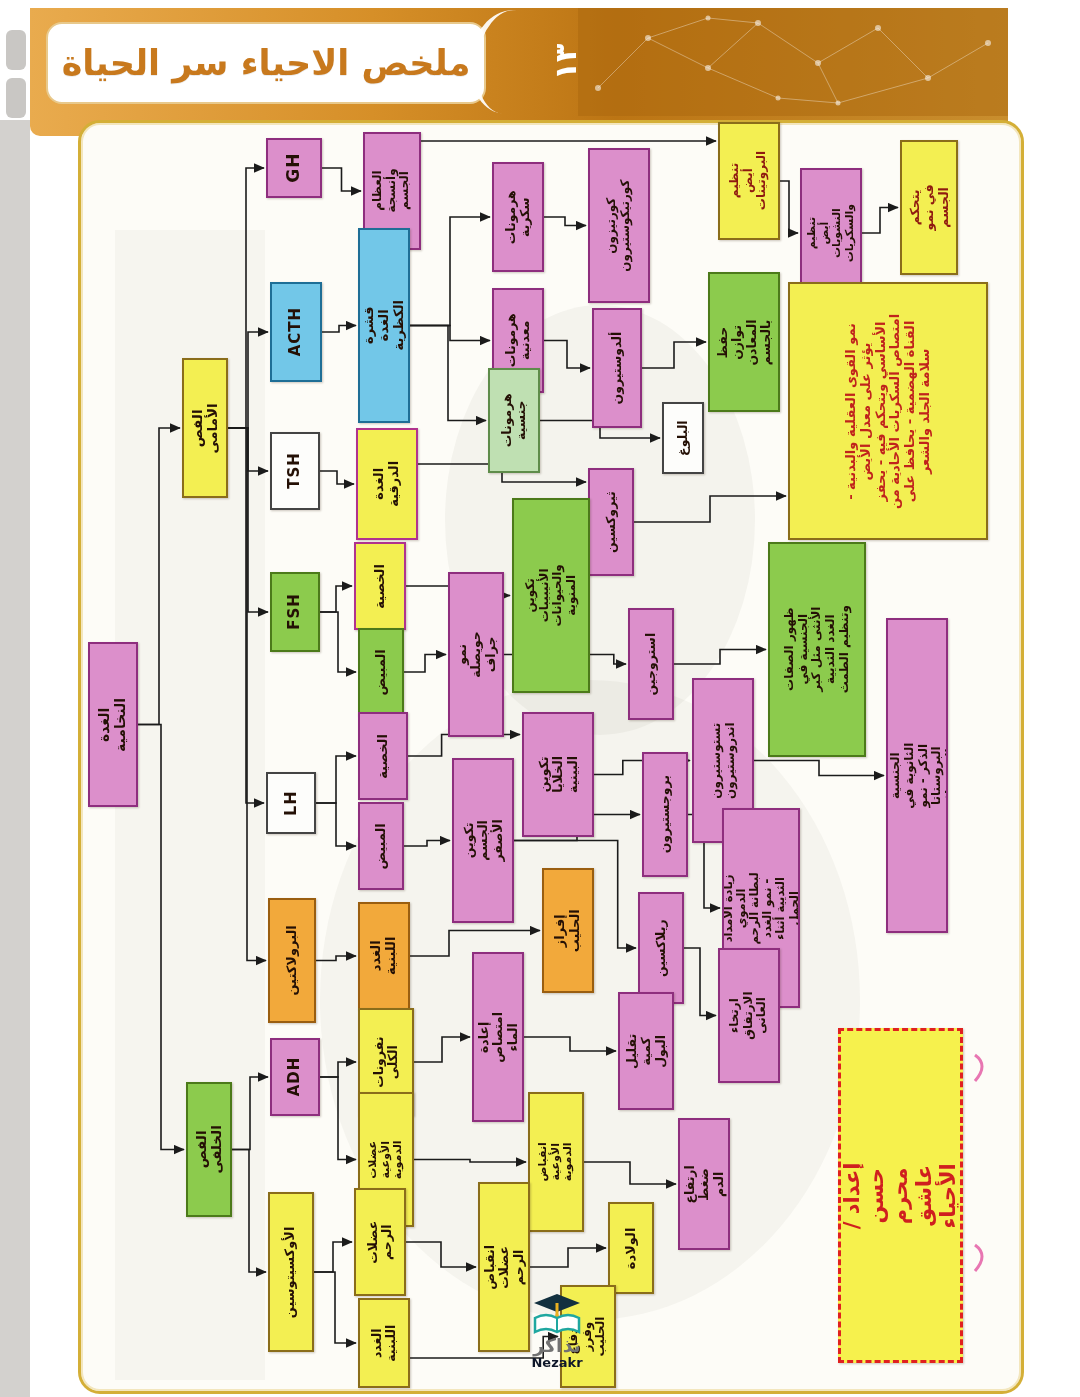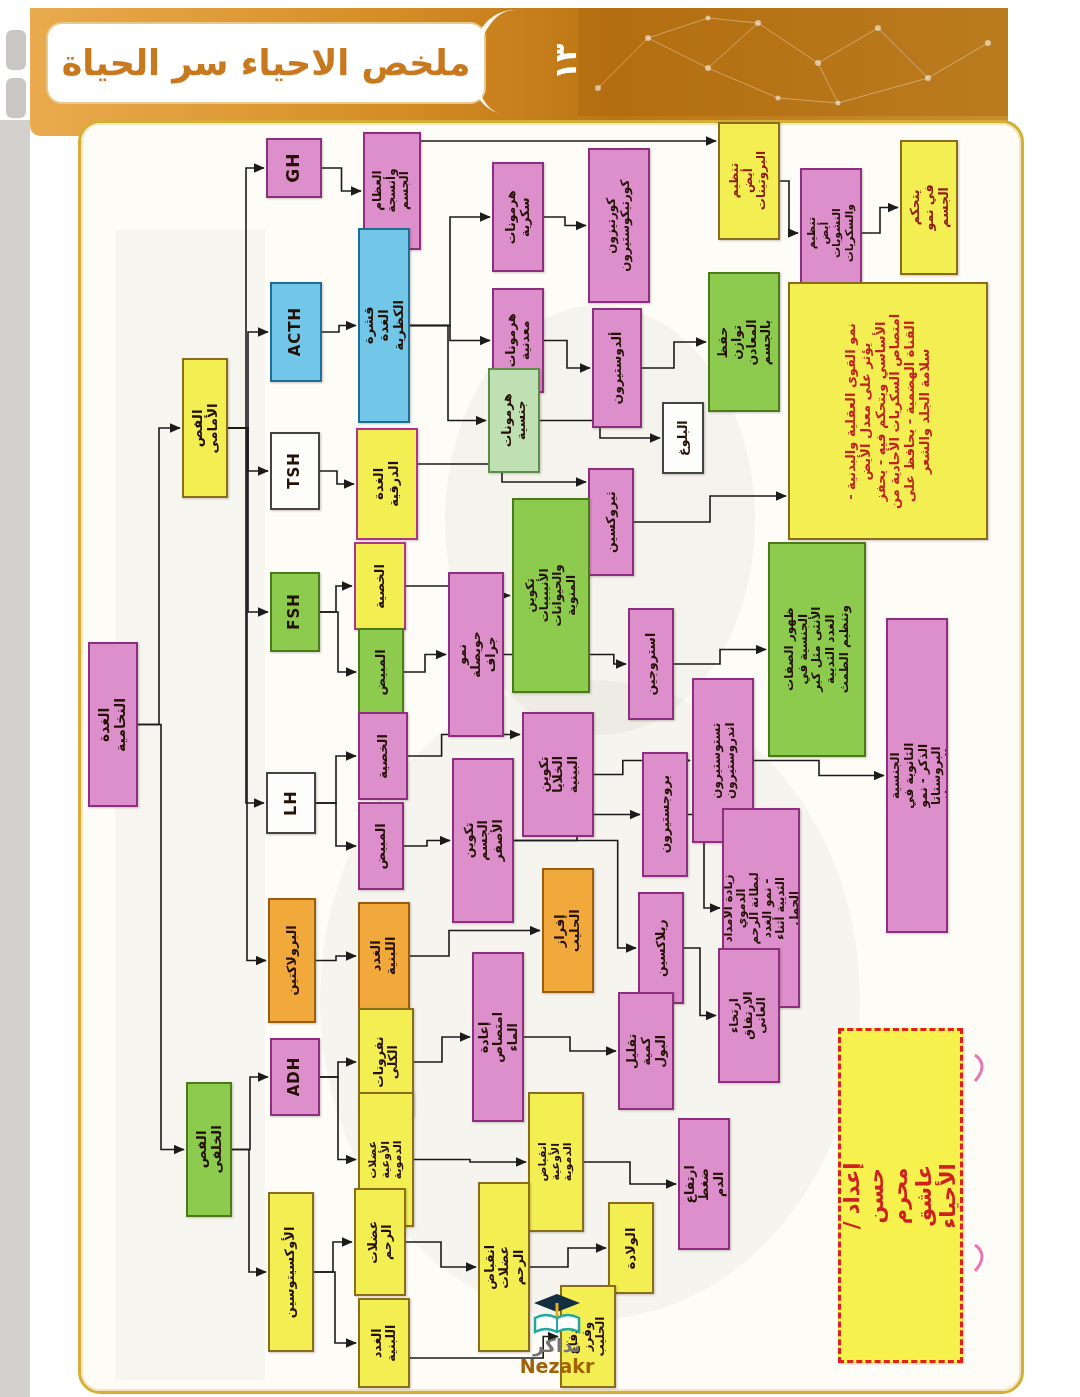--- a/index.html
+++ b/index.html
@@ -57,21 +57,21 @@
     font-weight:700;line-height:1.14;color:#241005;white-space:pre-line;
   }
   .node-text.latin{direction:ltr;letter-spacing:1px;}
   .edge{fill:none;stroke:#1b1b1b;stroke-width:1.6;}
   
   .logo{
     position:absolute;left:492px;top:1292px;width:130px;height:100px;
     display:flex;flex-direction:column;align-items:center;gap:0;
   }
   .logo-arabic{color:#737373;font-size:19px;font-weight:700;line-height:1;}
-  .logo-latin{color:#a16207;font-size:19px;font-weight:700;line-height:1.2;}
+  .logo-latin{color:#0f172a;font-size:13px;font-weight:700;line-height:1.2;}
 </style>
 </head>
 <body>
 
 <div id="page">
 
   <div class="scan-strip"></div>
   <div class="scan-corner"></div>
   <div class="scan-tab" style="top:30px;"></div>
   <div class="scan-tab" style="top:78px;"></div>

